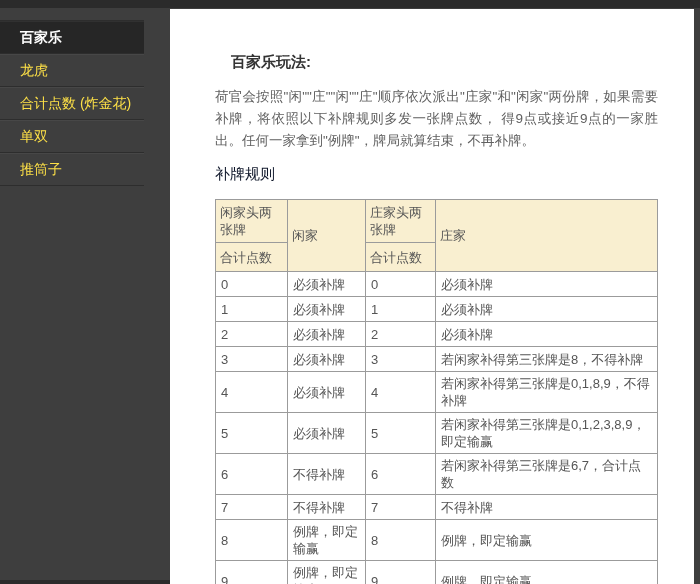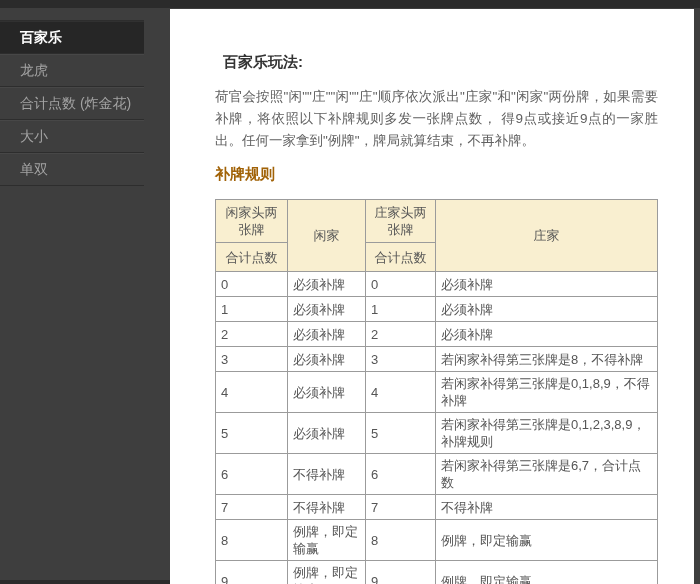--- a/index.html
+++ b/index.html
@@ -27,21 +27,21 @@
     position: absolute;
     left: 0; top: 20px;
     width: 144px;
   }
   .menu { border-top: 1px solid #2d2d2d; }
   .sidebar-item {
     height: 32px;
     line-height: 32px;
     padding-left: 20px;
     font-size: 14px;
-    color: #a3a3a3;
+    color: #fde047;
     background: #3e3e3e;
     border-bottom: 1px solid #2d2d2d;
     box-shadow: inset 0 1px 0 rgba(255,255,255,0.05);
     cursor: pointer;
     white-space: nowrap;
     overflow: hidden;
   }
   .sidebar-item.active {
     background: #262626;
     color: #ffffff;
@@ -52,49 +52,49 @@
     left: 170px; top: 9px;
     width: 524px; height: 575px;
     background: #ffffff;
     box-sizing: border-box;
     padding: 44px 36px 20px 45px;
   }
   .page-title {
     font-size: 15px;
     font-weight: bold;
     color: #333333;
-    margin: 0 0 14px 8px;
+    margin: 0 0 14px 16px;
   }
   .game-description {
     font-size: 13.5px;
     color: #606060;
     line-height: 22px;
     margin: 0 0 13px 0;
     text-align: justify;
   }
   .rules-heading {
     font-size: 15px;
-    font-weight: bold;
-    color: #a16207;
+    font-weight: normal;
+    color: #0f172a;
     margin: 0 0 15px 0;
   }
   table.rules-table {
     border-collapse: collapse;
     table-layout: fixed;
     width: 442px;
     font-size: 13px;
     color: #555555;
   }
   .rules-table th, .rules-table td {
     border: 1px solid #9b9b9b;
   }
   .rules-table thead th {
     background: #f9efd0;
     font-weight: normal;
-    text-align: center;
+    text-align: left;
     padding: 2px 4px;
     line-height: 17px;
   }
   .rules-table thead tr.hdr-top th { height: 38px; }
   .rules-table thead tr.hdr-sub th { height: 24px; }
   .rules-table td {
     padding: 3px 5px;
     height: 18px;
     line-height: 17px;
     vertical-align: middle;
@@ -105,22 +105,22 @@
 </head>
 <body>
 
 <div class="top-bar"></div>
 
 <aside class="sidebar">
   <nav class="menu" id="menu">
       <div class="sidebar-item active">百家乐</div>
       <div class="sidebar-item">龙虎</div>
       <div class="sidebar-item">合计点数 (炸金花)</div>
-      <div class="sidebar-item">大小</div>
       <div class="sidebar-item">单双</div>
+      <div class="sidebar-item">推筒子</div>
     </nav>
 </aside>
 
 <div class="panel">
   <h2 class="page-title">百家乐玩法:</h2>
   <p class="game-description">荷官会按照"闲""庄""闲""庄"顺序依次派出"庄家"和"闲家"两份牌，如果需要补牌，将依照以下补牌规则多发一张牌点数， 得9点或接近9点的一家胜出。任何一家拿到"例牌"，牌局就算结束，不再补牌。</p>
   <h3 class="rules-heading">补牌规则</h3>
   <table class="rules-table">
     <colgroup>
       <col style="width:72px">
@@ -168,21 +168,21 @@
         <tr>
           <td>4</td>
           <td>必须补牌</td>
           <td>4</td>
           <td>若闲家补得第三张牌是0,1,8,9，不得补牌</td>
         </tr>
         <tr>
           <td>5</td>
           <td>必须补牌</td>
           <td>5</td>
-          <td>若闲家补得第三张牌是0,1,2,3,8,9，补牌规则</td>
+          <td>若闲家补得第三张牌是0,1,2,3,8,9，即定输赢</td>
         </tr>
         <tr>
           <td>6</td>
           <td>不得补牌</td>
           <td>6</td>
           <td>若闲家补得第三张牌是6,7，合计点数</td>
         </tr>
         <tr>
           <td>7</td>
           <td>不得补牌</td>

